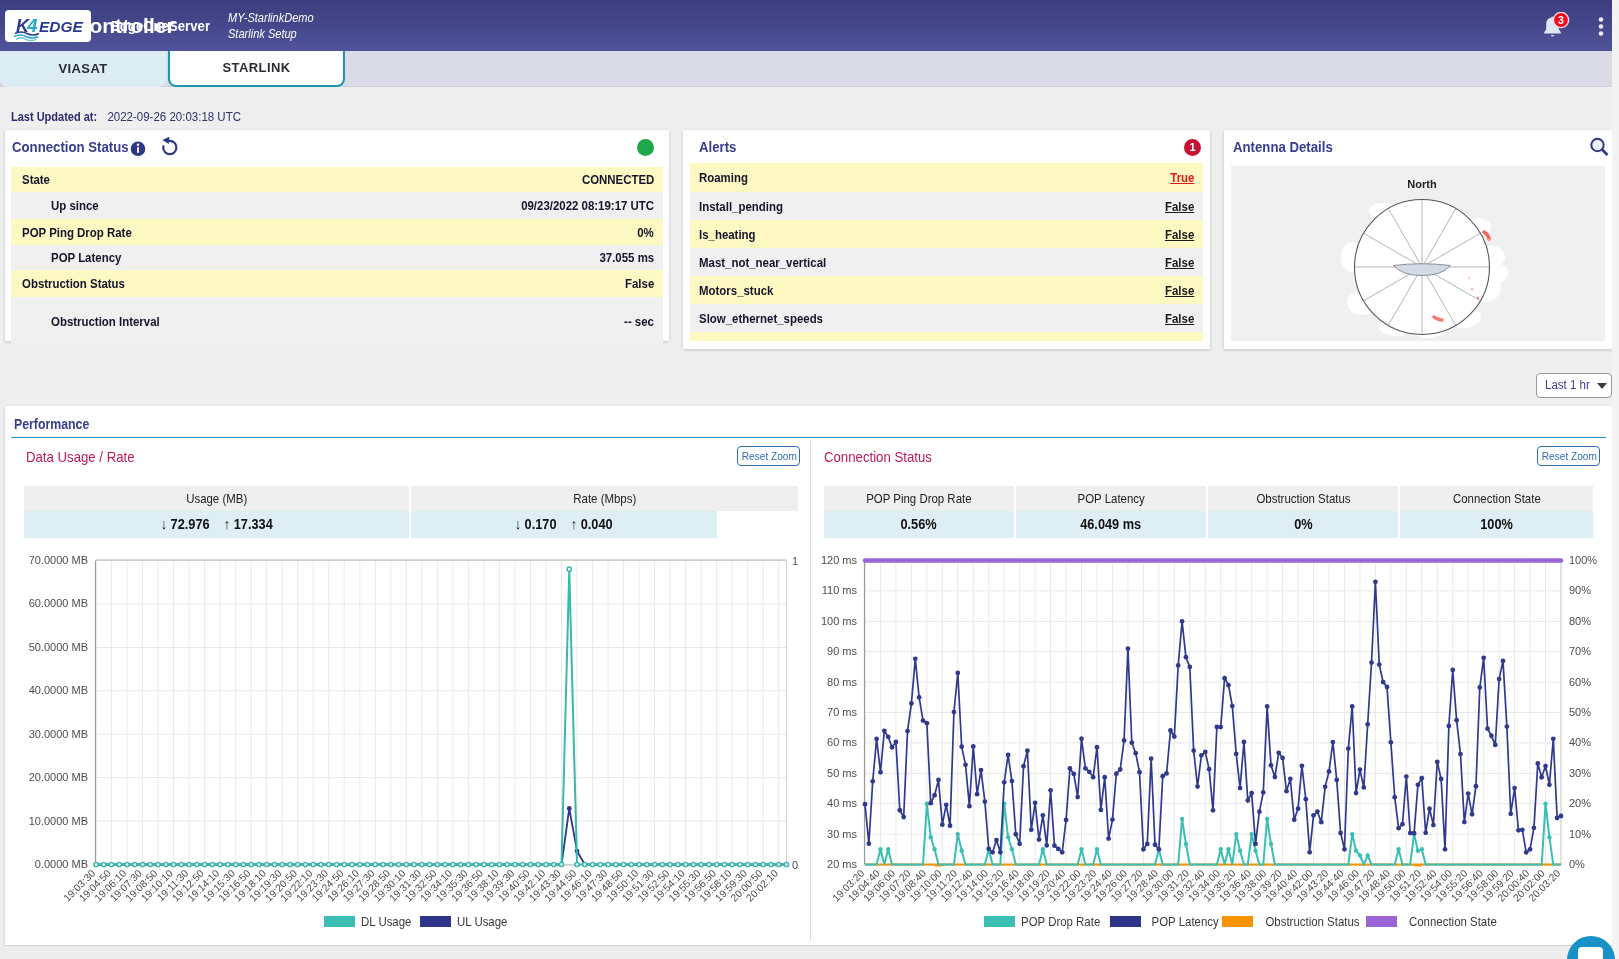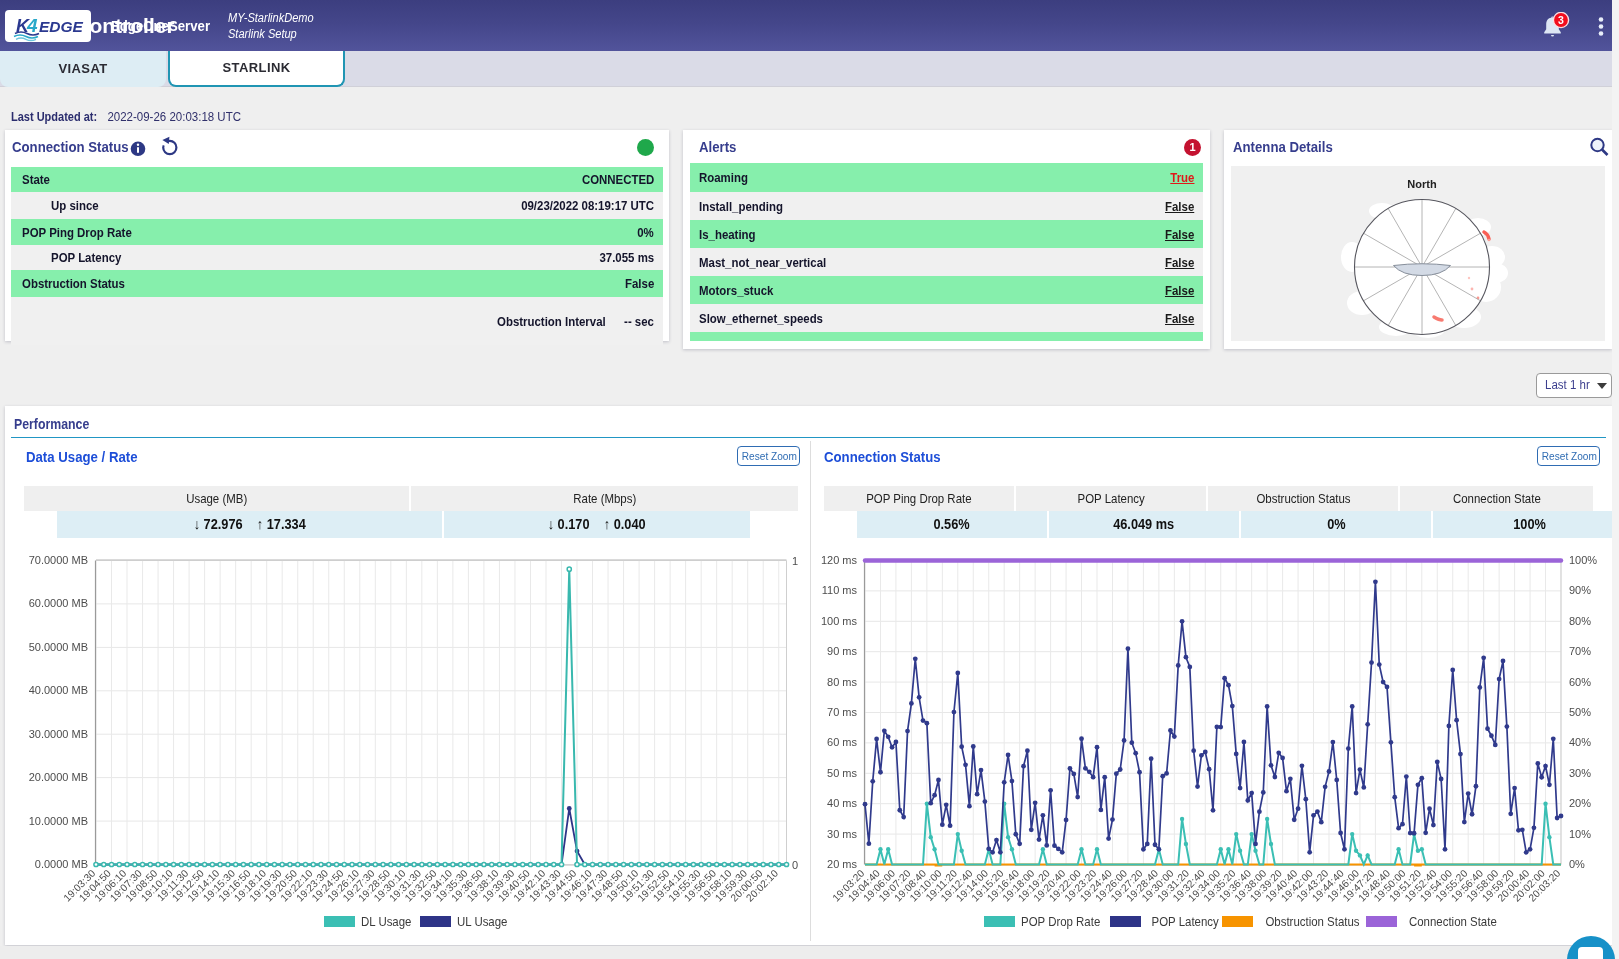--- a/index.html
+++ b/index.html
@@ -35,41 +35,41 @@
   line-height:33px; font-size:13px; font-weight:bold; color:#2b2b33; letter-spacing:0.4px; }
 
 .updated { position:absolute; left:11px; top:110px; font-size:12.5px; color:#30306b; }
 .updated b { color:#2b2d6e; }
 
 
 .card { position:absolute; background:#fff; box-shadow:0 1px 3px rgba(60,60,90,0.25); }
 .ctitle { font-size:15px; font-weight:bold; color:#363d8d; white-space:nowrap; }
 .row { display:flex; justify-content:space-between; align-items:center;
   padding:0 9px 0 11px; font-size:13px; font-weight:bold; color:#14142b; white-space:nowrap; }
-.rblue { background:#86efac; }
+.rblue { background:#fef9c3; }
 .rgray { background:#f0f0f0;padding-left:40px; }
 a.fal { color:#1a1a1a; text-decoration:underline; font-weight:bold; }
 a.tru { color:#e01919; text-decoration:underline; font-weight:bold; }
 
 
 .perf { position:absolute; left:5px; top:406px; width:1607px; height:539px; background:#fff;
   box-shadow:0 1px 3px rgba(60,60,90,0.25); }
 .ptitle { position:absolute; left:14px; top:416px; font-size:14px; font-weight:bold; color:#363d8d; }
 .tealline { position:absolute; left:11px; top:437px; width:1595px; height:0;
   border-top:1.5px solid #2196c4; }
-.chtitle { font-size:15px; font-weight:bold; color:#1d4ed8; position:absolute; white-space:nowrap; }
+.chtitle { font-size:15px; font-weight:normal; color:#be185d; position:absolute; white-space:nowrap; }
 .rzoom { position:absolute; white-space:nowrap; width:63px; height:20px; border:1px solid #2f6cb3; border-radius:4px;
   color:#2f6cb3; font-size:11.5px; text-align:center; line-height:18px; background:#fff; }
 .vdiv { position:absolute; left:810px; top:441px; width:1px; height:500px; background:#ddd; }
 
 
 .sthead { position:absolute; display:flex; }
 .sthead > div { background:#efefef; text-align:center; font-size:13px; color:#222;
   border-right:2px solid #fff; height:25px; line-height:25px; }
-.stval { position:absolute; display:flex;margin-left:33px; }
+.stval { position:absolute; display:flex; }
 .stval > div { background:#ddeef5; text-align:center; font-size:14.5px; font-weight:bold;
   color:#111; border-right:2px solid #fff; height:27px; line-height:27px; }
 
 
 .leg { position:absolute; display:flex; align-items:center; font-size:13px; color:#3a3a3a; white-space:nowrap; }
 .sw { width:31px; height:10.5px; margin-right:6px; }
 
 .scrollv { position:absolute; left:1612px; top:0; width:7px; height:959px; background:#f3f3f3; }
 .scrollh { position:absolute; left:0; top:946px; width:1612px; height:13px; background:#ededed; }
 
@@ -139,21 +139,21 @@
           <span class="sxr">0%</span>
         </div>
       <div class="row rgray" style="height:25px;">
           <span class="sx">POP Latency</span>
           <span class="sxr">37.055 ms</span>
         </div>
       <div class="row rblue" style="height:27px;">
           <span class="sx">Obstruction Status</span>
           <span class="sxr">False</span>
         </div>
-      <div class="row rgray" style="height:48px;justify-content:flex-end;">
+      <div class="row rgray" style="height:48px;">
           <span class="sx">Obstruction Interval</span>
           <span class="sxr">-- sec</span>
         </div>
     </div>
   </div>
 
   <div class="card" style="left:683px;top:130px;width:527px;height:219px;">
     <div class="ctitle abs" style="left:16px;top:8px;"><span class="sx">Alerts</span></div>
     <div class="abs" style="left:501px;top:9px;width:17px;height:17px;border-radius:50%;background:#c41230;color:#fff;font-size:11px;font-weight:bold;text-align:center;line-height:17px;z-index:5;">1</div>
     <div class="abs" style="left:7px;top:33px;width:513px;">

